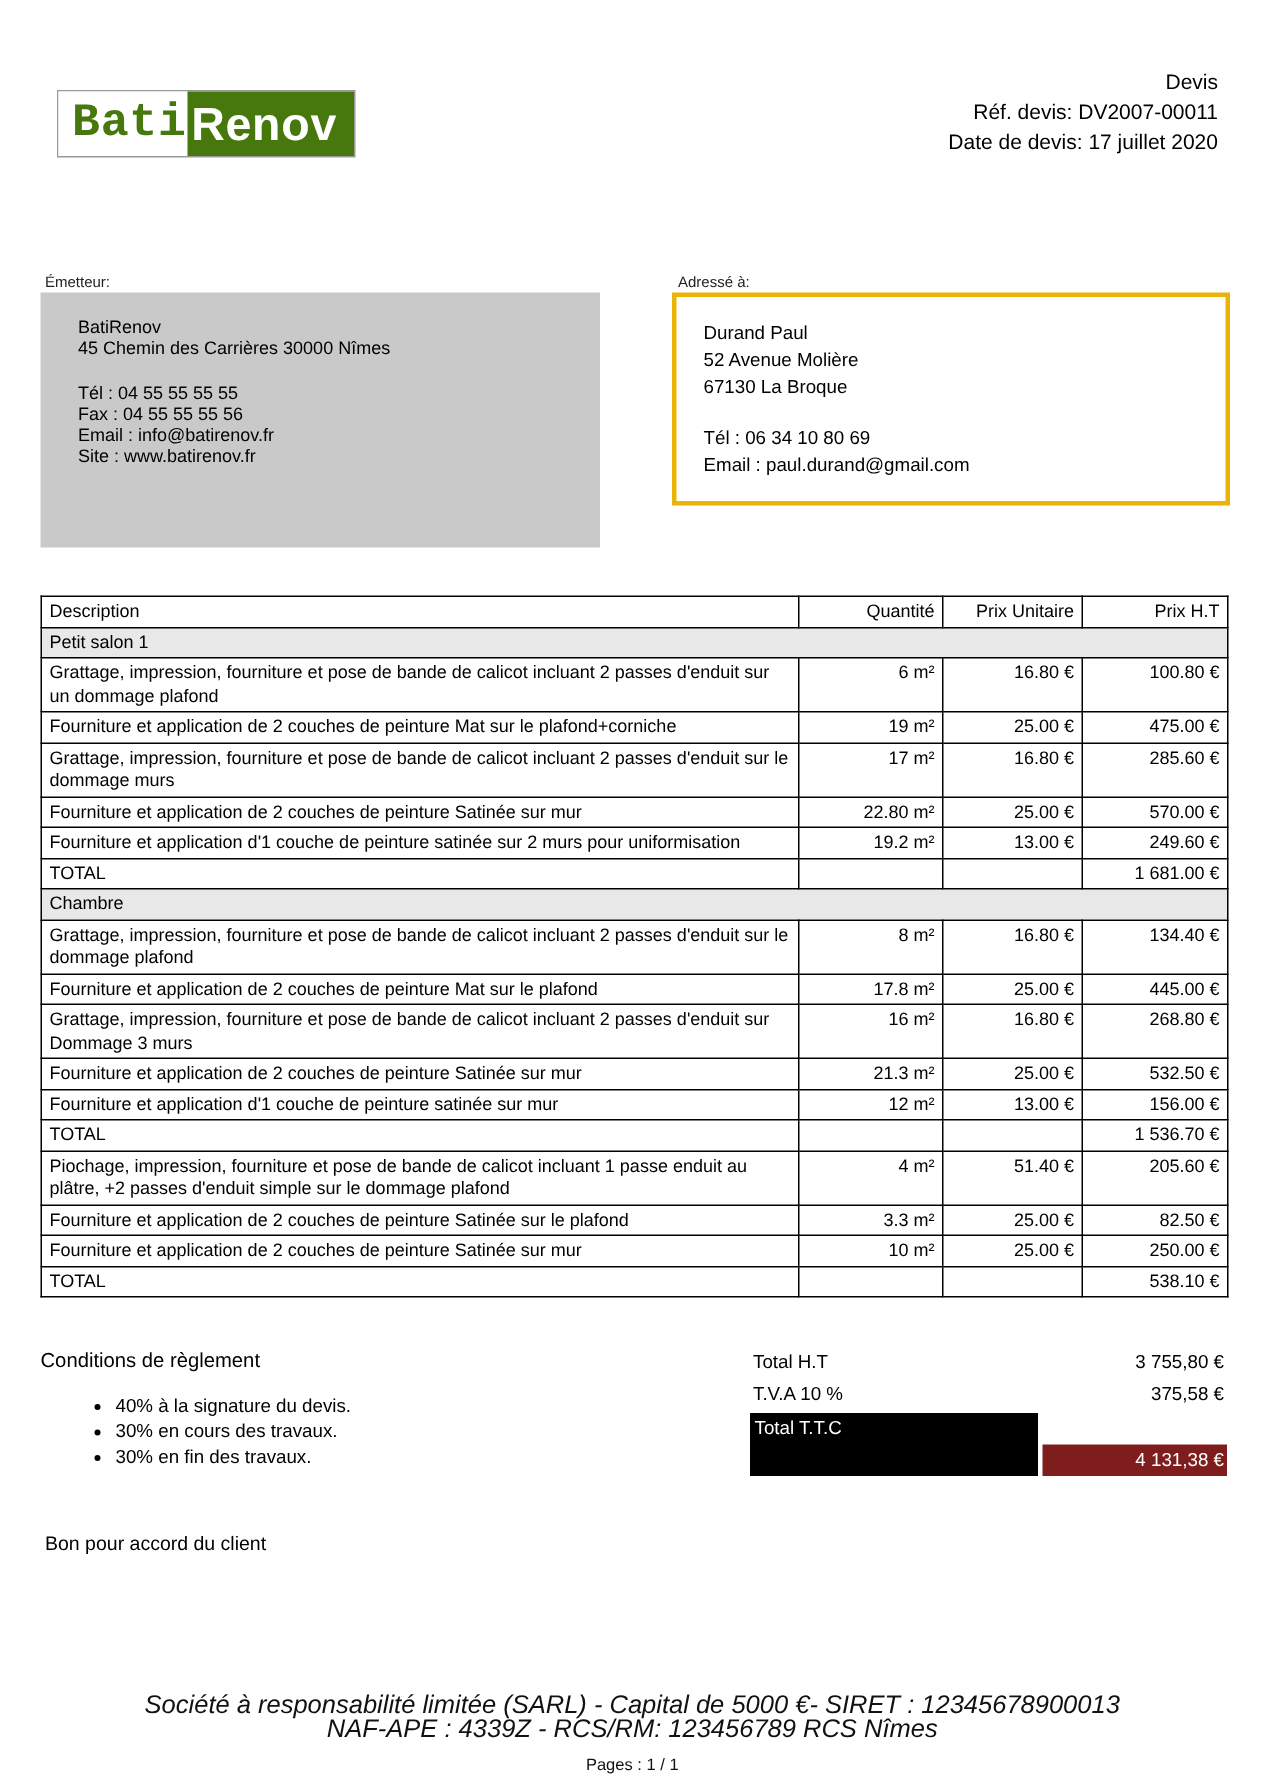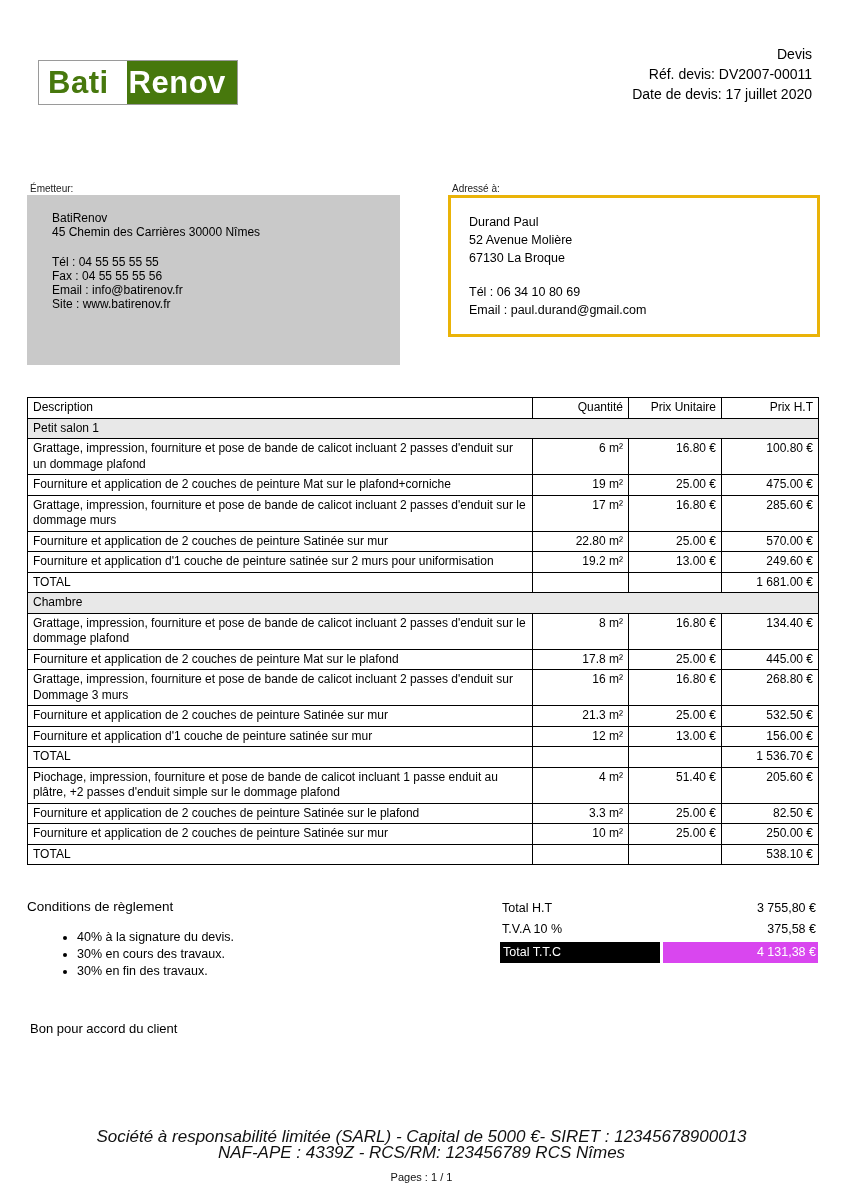--- a/index.html
+++ b/index.html
@@ -5,21 +5,21 @@
   * { margin:0; padding:0; box-sizing:border-box; }
   html,body { background:#fff; }
   .page {
     position:relative; width:843px; height:1192px; background:#ffffff;
     font-family:"Liberation Sans", sans-serif; color:#000; overflow:hidden;
   }
 
   
   .logo { position:absolute; left:38px; top:60px; display:flex; border:1px solid #9a9a9a; }
   .logo span { font-weight:bold; font-size:31px; line-height:43px; letter-spacing:0.5px; }
-  .logo .bati { background:#ffffff; color:#47780d; padding:0 18px 0 9px; }
+  .logo .bati { background:#ffffff; color:#47780d; padding:0 1px 0 9px;font-family:Liberation Mono, monospace; }
   .logo .renov { background:#47780d; color:#ffffff; padding:0 11px 0 2px; }
 
   
   .doc-info { position:absolute; right:31px; top:44px; text-align:right; font-size:14px; line-height:20px; }
 
   
   .blk-label { position:absolute; font-size:10px; color:#222; }
   .sender-label { left:30px; top:183px; }
   .recipient-label { left:452px; top:183px; }
   .sender-box {
@@ -52,22 +52,22 @@
   
   .conditions-title { position:absolute; left:27px; top:899px; font-size:13.5px; }
   .conditions-list { position:absolute; left:63px; top:929px; font-size:12.5px; }
   .conditions-list li { line-height:17px; margin-left:14px; }
 
   
   .totals { position:absolute; left:500px; top:898px; width:318px; font-size:12.5px; }
   .t-row { display:flex; justify-content:space-between; padding:3px 2px 4px 2px; }
   .t-row .val { text-align:right; }
   .t-row.ttc { padding:0; margin-top:2px; }
-  .t-row.ttc .lbl { width:160px; background:#000; color:#fff; padding:3px 2px 4px 3px; }
-  .t-row.ttc .val { flex:1; background:#d946ef; color:#fff; margin-left:3px; padding:3px 2px 4px 2px; }
+  .t-row.ttc .lbl { width:192px; background:#000; color:#fff; padding:3px 2px 4px 3px; }
+  .t-row.ttc .val { flex:1; background:#7f1d1d; color:#fff; margin-left:3px; padding:3px 2px 4px 2px;margin-top:21px; }
 
   
   .signature { position:absolute; left:30px; top:1021px; font-size:13px; }
   .footer { position:absolute; left:0; width:100%; top:1129px; text-align:center; font-size:17px; line-height:15.5px; color:#111;font-style:italic; }
   .pages { position:absolute; left:0; width:100%; top:1171px; text-align:center; font-size:11px; color:#111; }
 </style>
 </head>
 <body>
 
 <div class="page">

